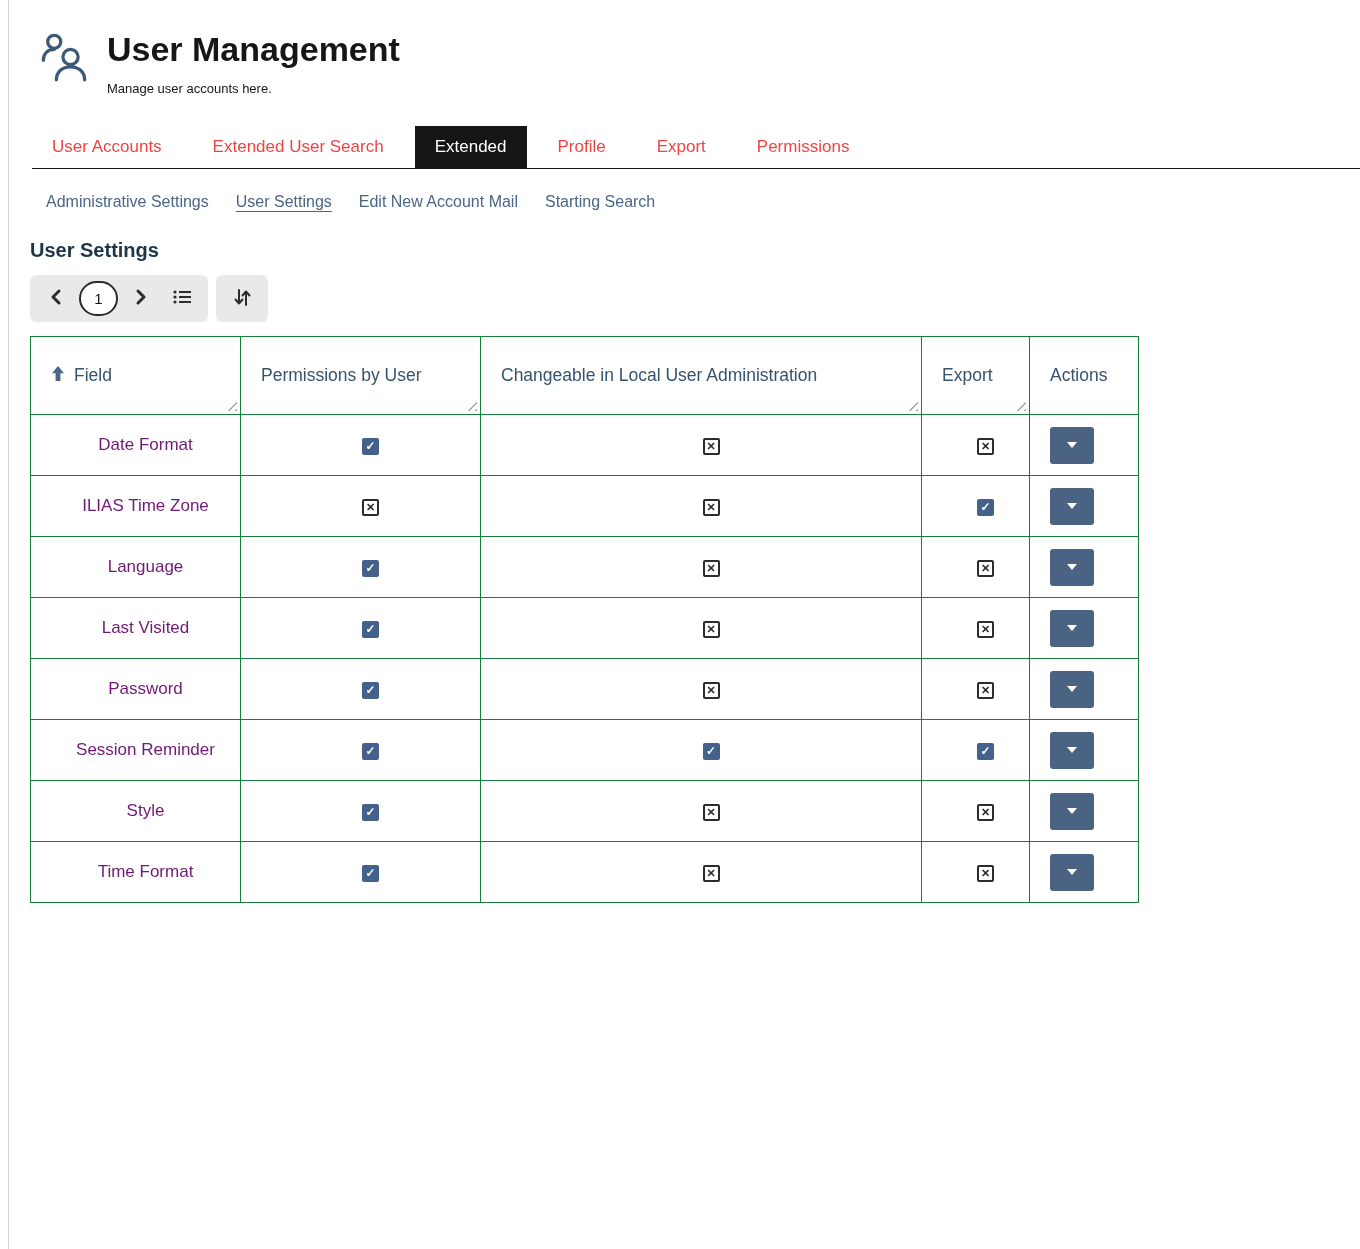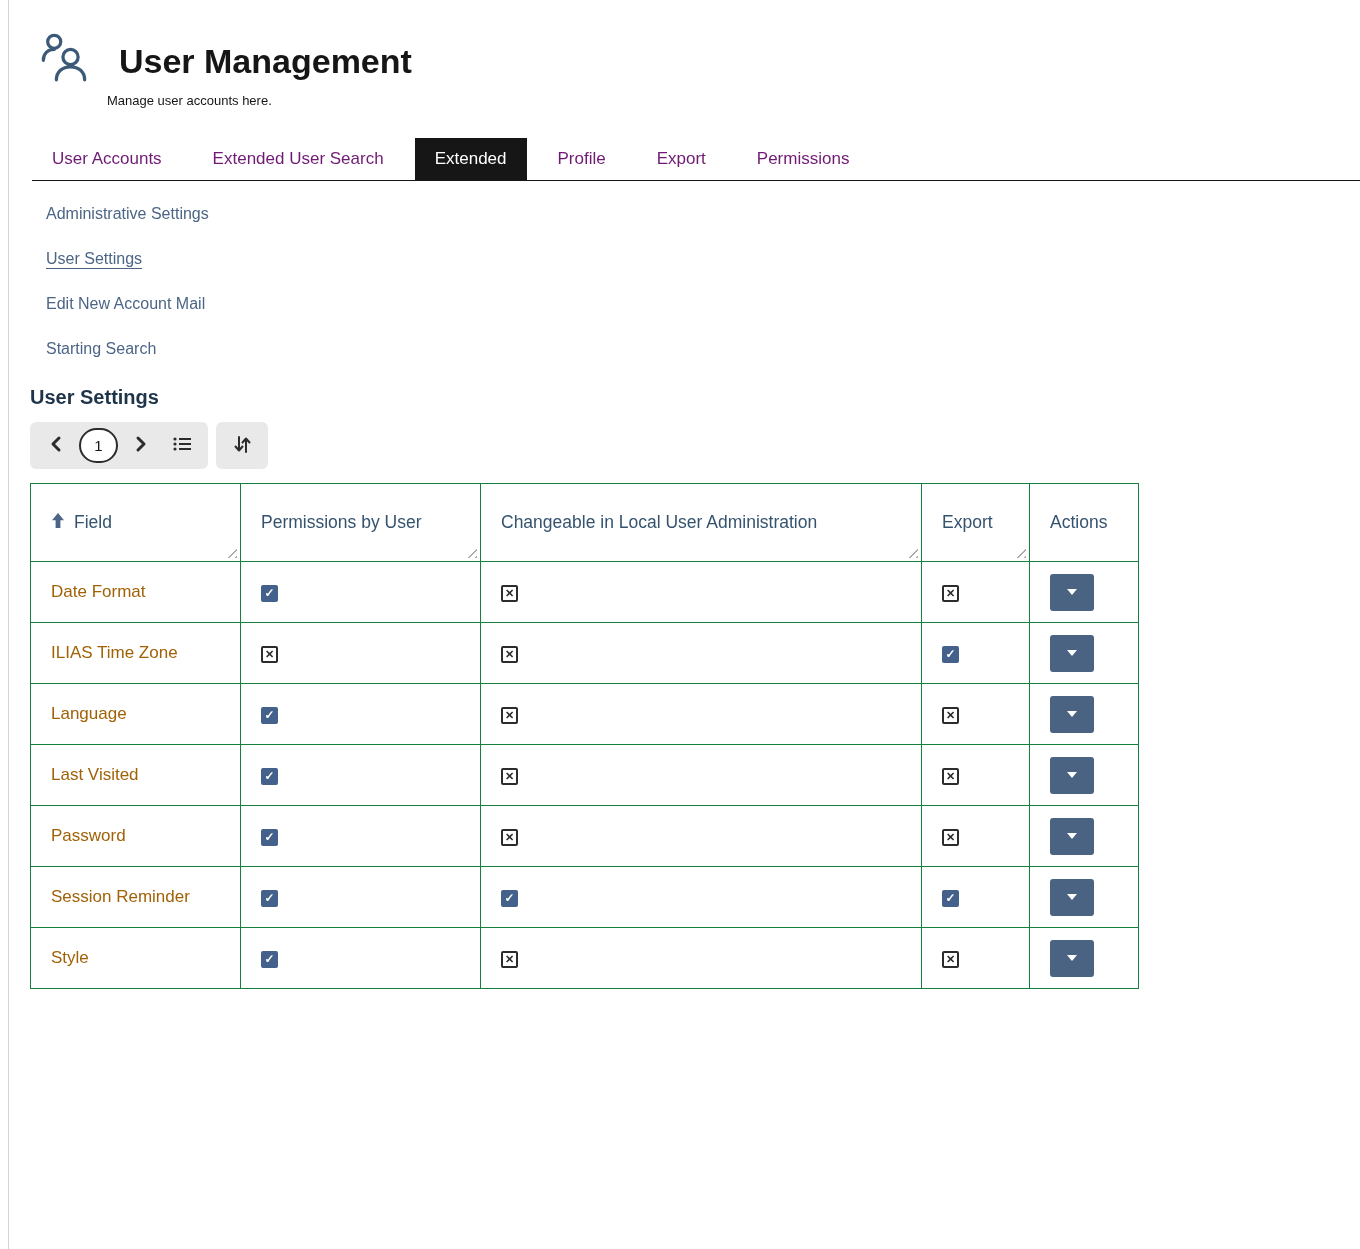--- a/index.html
+++ b/index.html
@@ -6,49 +6,49 @@
   html,body { margin:0; padding:0; }
   body {
     width:1360px; height:1249px; position:relative; overflow:hidden;
     background:#ffffff; font-family:"Liberation Sans", sans-serif; color:#161616;
   }
   .left-rule { position:absolute; left:8px; top:0; width:1px; height:1249px; background:#d4d4d4; }
 
   
   .page-header { display:flex; align-items:flex-start; gap:15px; margin:30px 0 0 36px; }
   .header-icon { flex:0 0 auto; margin-top:2px; }
-  .title-block h1 { margin:12px; font-size:34px; font-weight:700; color:#161616; line-height:1.15;text-align:right; }
+  .title-block h1 { margin:0; font-size:34px; font-weight:700; color:#161616; line-height:1.15;text-align:right; }
   .title-block p  { margin:12px 0 0 0; font-size:13px; color:#161616; }
 
   
   .tabs { display:flex; gap:11px; margin:30px 0 0 32px; border-bottom:1px solid #161616; align-items:flex-end; }
-  .tab { padding:11px 20px; font-size:17px; color:#701a75; cursor:pointer; white-space:nowrap; }
+  .tab { padding:11px 20px; font-size:17px; color:#ef4444; cursor:pointer; white-space:nowrap; }
   .tab.active { background:#161616; color:#ffffff; }
 
   
-  .subtabs { display:flex; gap:27px; margin:24px 0 0 46px;flex-direction:column; }
+  .subtabs { display:flex; gap:27px; margin:24px 0 0 46px; }
   .subtab { font-size:16px; color:#4c6586; cursor:pointer; white-space:nowrap; }
   .subtab.active { text-decoration:underline; text-underline-offset:4px; }
 
   
   .section-heading { margin:28px 0 0 30px; font-size:20px; font-weight:700; color:#1d3449; }
 
   
   .viewcontrols { display:flex; gap:8px; margin:13px 0 0 30px; align-items:center; }
   .vc-group { display:inline-flex; align-items:center; background:#e9e9e9; border-radius:6px; height:47px; padding:0 8px; gap:5px; }
   .vc-btn { background:none; border:none; width:36px; height:41px; display:flex; align-items:center; justify-content:center; cursor:pointer; padding:0; }
   .page-pill { width:39px; height:35px; background:#ffffff; border:2px solid #2c2c2c; border-radius:18px;
                display:flex; align-items:center; justify-content:center; font-size:15px; color:#161616;
                font-family:"Liberation Sans", sans-serif; cursor:pointer; }
 
   
   table.settings { margin:14px 0 0 30px; border-collapse:collapse; width:1108px; table-layout:fixed; }
   .settings th, .settings td { border:1px solid #15803d; text-align:left; vertical-align:middle; padding:0 0 0 20px; }
   .settings thead th { height:78px; font-weight:400; font-size:17.5px; color:#35536f; position:relative; }
-  .settings tbody td { height:61px; font-size:17px; color:#a16207; background:#ffffff; }
+  .settings tbody td { height:61px; font-size:17px; color:#701a75; background:#ffffff;text-align:center; }
   .settings tbody tr.highlight td { background:#eeeeee; }
   .th-inner { display:flex; align-items:center; gap:9px; }
   .col-resize { position:absolute; right:3px; bottom:3px; width:11px; height:11px;
                 clip-path:polygon(100% 0,100% 100%,0 100%);
                 background:repeating-linear-gradient(135deg,#aaaaaa 0 1.5px,transparent 1.5px 4.5px); }
 
   
   .cb { display:inline-flex; align-items:center; justify-content:center; width:17px; height:17px;
         border-radius:2px; font-weight:700; }
   .cb.checked { background:#44618b; color:#ffffff; font-size:12px; }
@@ -267,14 +267,25 @@
     <td><span>Style</span></td>
     <td><span class="cb checked"></span></td>
     <td><span class="cb crossed"></span></td>
     <td><span class="cb crossed"></span></td>
     <td>
       <button class="action-btn">
         <span class="caret"></span>
       </button>
     </td>
   </tr>
+      <tr>
+    <td><span>Time Format</span></td>
+    <td><span class="cb checked"></span></td>
+    <td><span class="cb crossed"></span></td>
+    <td><span class="cb crossed"></span></td>
+    <td>
+      <button class="action-btn">
+        <span class="caret"></span>
+      </button>
+    </td>
+  </tr>
     </tbody>
 </table>
 
 </body></html>

